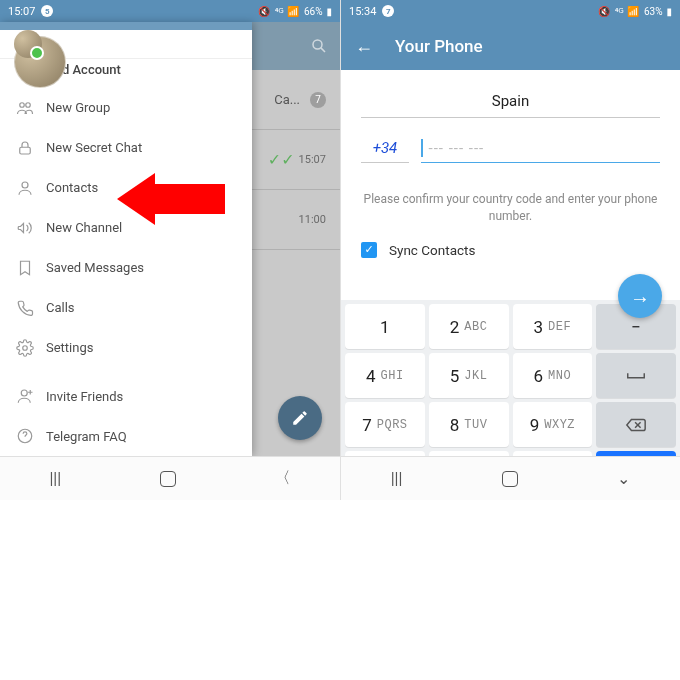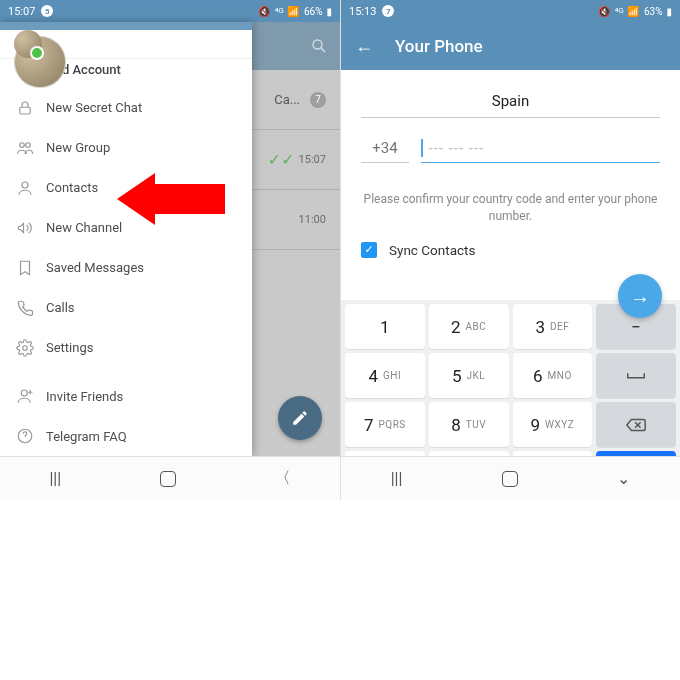--- a/index.html
+++ b/index.html
@@ -41,34 +41,34 @@
 
   .navbar { height:44px; background:#fbfbfb; border-top:1px solid #e0e0e0; display:flex; align-items:center; justify-content:space-around; color:#555; position:absolute; bottom:0; left:0; right:0;}
   .navbar span{font-size:16px;}
 
   
   .topbar { height:48px; background:#5a8fb7; color:#fff; display:flex; align-items:center; padding:0 14px; font-size:17px; font-weight:500;}
   .topbar .back { margin-right:22px; font-size:18px;}
   .form-area { padding:16px 20px 0 20px; flex:1; position:relative;text-align:center;}
   .country-field { border-bottom:1px solid #c9c9c9; padding:6px 0 7px; font-size:15px; color:#222;}
   .phone-row { display:flex; margin-top:16px; align-items:center; gap:12px;}
-  .cc-field { width:48px; border-bottom:1px solid #c9c9c9; padding:5px 0; font-size:15px; color:#737373;}
+  .cc-field { width:48px; border-bottom:1px solid #c9c9c9; padding:5px 0; font-size:15px; color:#1d4ed8;font-style:italic;}
   .num-field { flex:1; border-bottom:1.5px solid #4aa8e8; padding:5px 0; font-size:15px; color:#aaa; letter-spacing:1px; display:flex; align-items:center;}
   .num-field span{ color:#bbb;}
   .blink { display:inline-block; width:1.5px; height:18px; background:#4aa8e8; margin-right:6px;}
   .help-text { font-size:12px; color:#8a8a8a; margin-top:28px; line-height:1.45;}
   .sync-row { display:flex; align-items:center; margin-top:16px; font-size:13.5px; color:#333;}
   .cb { width:16px; height:16px; background:#2196f3; border-radius:2px; margin-right:12px; display:inline-flex; align-items:center; justify-content:center; color:#fff; font-size:11px;}
   .fab-next { position:absolute; right:18px; bottom:-18px; width:44px; height:44px; border-radius:50%; background:#4aa8e8; color:#fff; display:flex; align-items:center; justify-content:center; font-size:20px; box-shadow:0 2px 5px rgba(0,0,0,.25); z-index:5;}
 
   .keypad { background:#eef0f2; padding:4px; display:grid; grid-template-columns:repeat(4,1fr); grid-auto-rows:45px; gap:4px;}
   .key { background:#fff; border-radius:4px; display:flex; align-items:center; justify-content:center; position:relative; box-shadow:0 1px 0 rgba(0,0,0,.08);}
   .key.fn { background:#d5d9dd;}
   .key .num { font-size:17px; color:#222; font-weight:400;}
-  .key .let { font-size:10px; color:#888; margin-left:5px; letter-spacing:0.5px;}
+  .key .let { font-size:12px; color:#888; margin-left:5px; letter-spacing:0.5px;font-family:Liberation Mono, monospace;}
   .key.enter { background:#1a73ff; color:#fff;}
   svg { display:block;}
 </style>
 </head>
 <body>
 
 <div class="phone">
   <div class="statusbar">
     <div class="status-left">
       <span>15:07</span>
@@ -132,35 +132,35 @@
     </div>
     <div class="drawer-item addacct">
       <span class="ico">＋</span>
       <span>Add Account</span>
     </div>
     <div class="drawer-sep"></div>
     <div id="primary-list">
         <div class="drawer-item">
           <span class="ico">
             <svg width="18" height="18" viewBox="0 0 24 24" fill="none" stroke="currentColor" stroke-width="1.6">
-              <rect x="5" y="11" width="14" height="9" rx="2"></rect>
-              <path d="M8 11V8a4 4 0 018 0v3"></path>
-            </svg>
-          </span>
-          <span>New Secret Chat</span>
-        </div>
-        <div class="drawer-item">
-          <span class="ico">
-            <svg width="18" height="18" viewBox="0 0 24 24" fill="none" stroke="currentColor" stroke-width="1.6">
               <circle cx="8" cy="8" r="3"></circle>
               <circle cx="16" cy="8" r="3"></circle>
               <path d="M2 20c0-3 3-5 6-5s6 2 6 5M12 20c0-3 3-5 6-5s4 2 4 5"></path>
             </svg>
           </span>
           <span>New Group</span>
+        </div>
+        <div class="drawer-item">
+          <span class="ico">
+            <svg width="18" height="18" viewBox="0 0 24 24" fill="none" stroke="currentColor" stroke-width="1.6">
+              <rect x="5" y="11" width="14" height="9" rx="2"></rect>
+              <path d="M8 11V8a4 4 0 018 0v3"></path>
+            </svg>
+          </span>
+          <span>New Secret Chat</span>
         </div>
         <div class="drawer-item">
           <span class="ico">
             <svg width="18" height="18" viewBox="0 0 24 24" fill="none" stroke="currentColor" stroke-width="1.6">
               <circle cx="12" cy="8" r="4"></circle>
               <path d="M4 21c0-4 4-6 8-6s8 2 8 6"></path>
             </svg>
           </span>
           <span>Contacts</span>
         </div>
@@ -228,21 +228,21 @@
   <div class="navbar">
     <span>|||</span>
     <span style="width:16px;height:16px;border:1.5px solid #555;border-radius:4px;"></span>
     <span>〈</span>
   </div>
 </div>
 
 <div class="phone right">
   <div class="statusbar">
     <div class="status-left">
-      <span>15:13</span>
+      <span>15:34</span>
       <span class="status-badge">7</span>
     </div>
     <div class="status-icons">
       <span>🔇</span>
       <span>⁴ᴳ</span>
       <span>📶</span>
       <span>63%</span>
       <span>▮</span>
     </div>
   </div>

